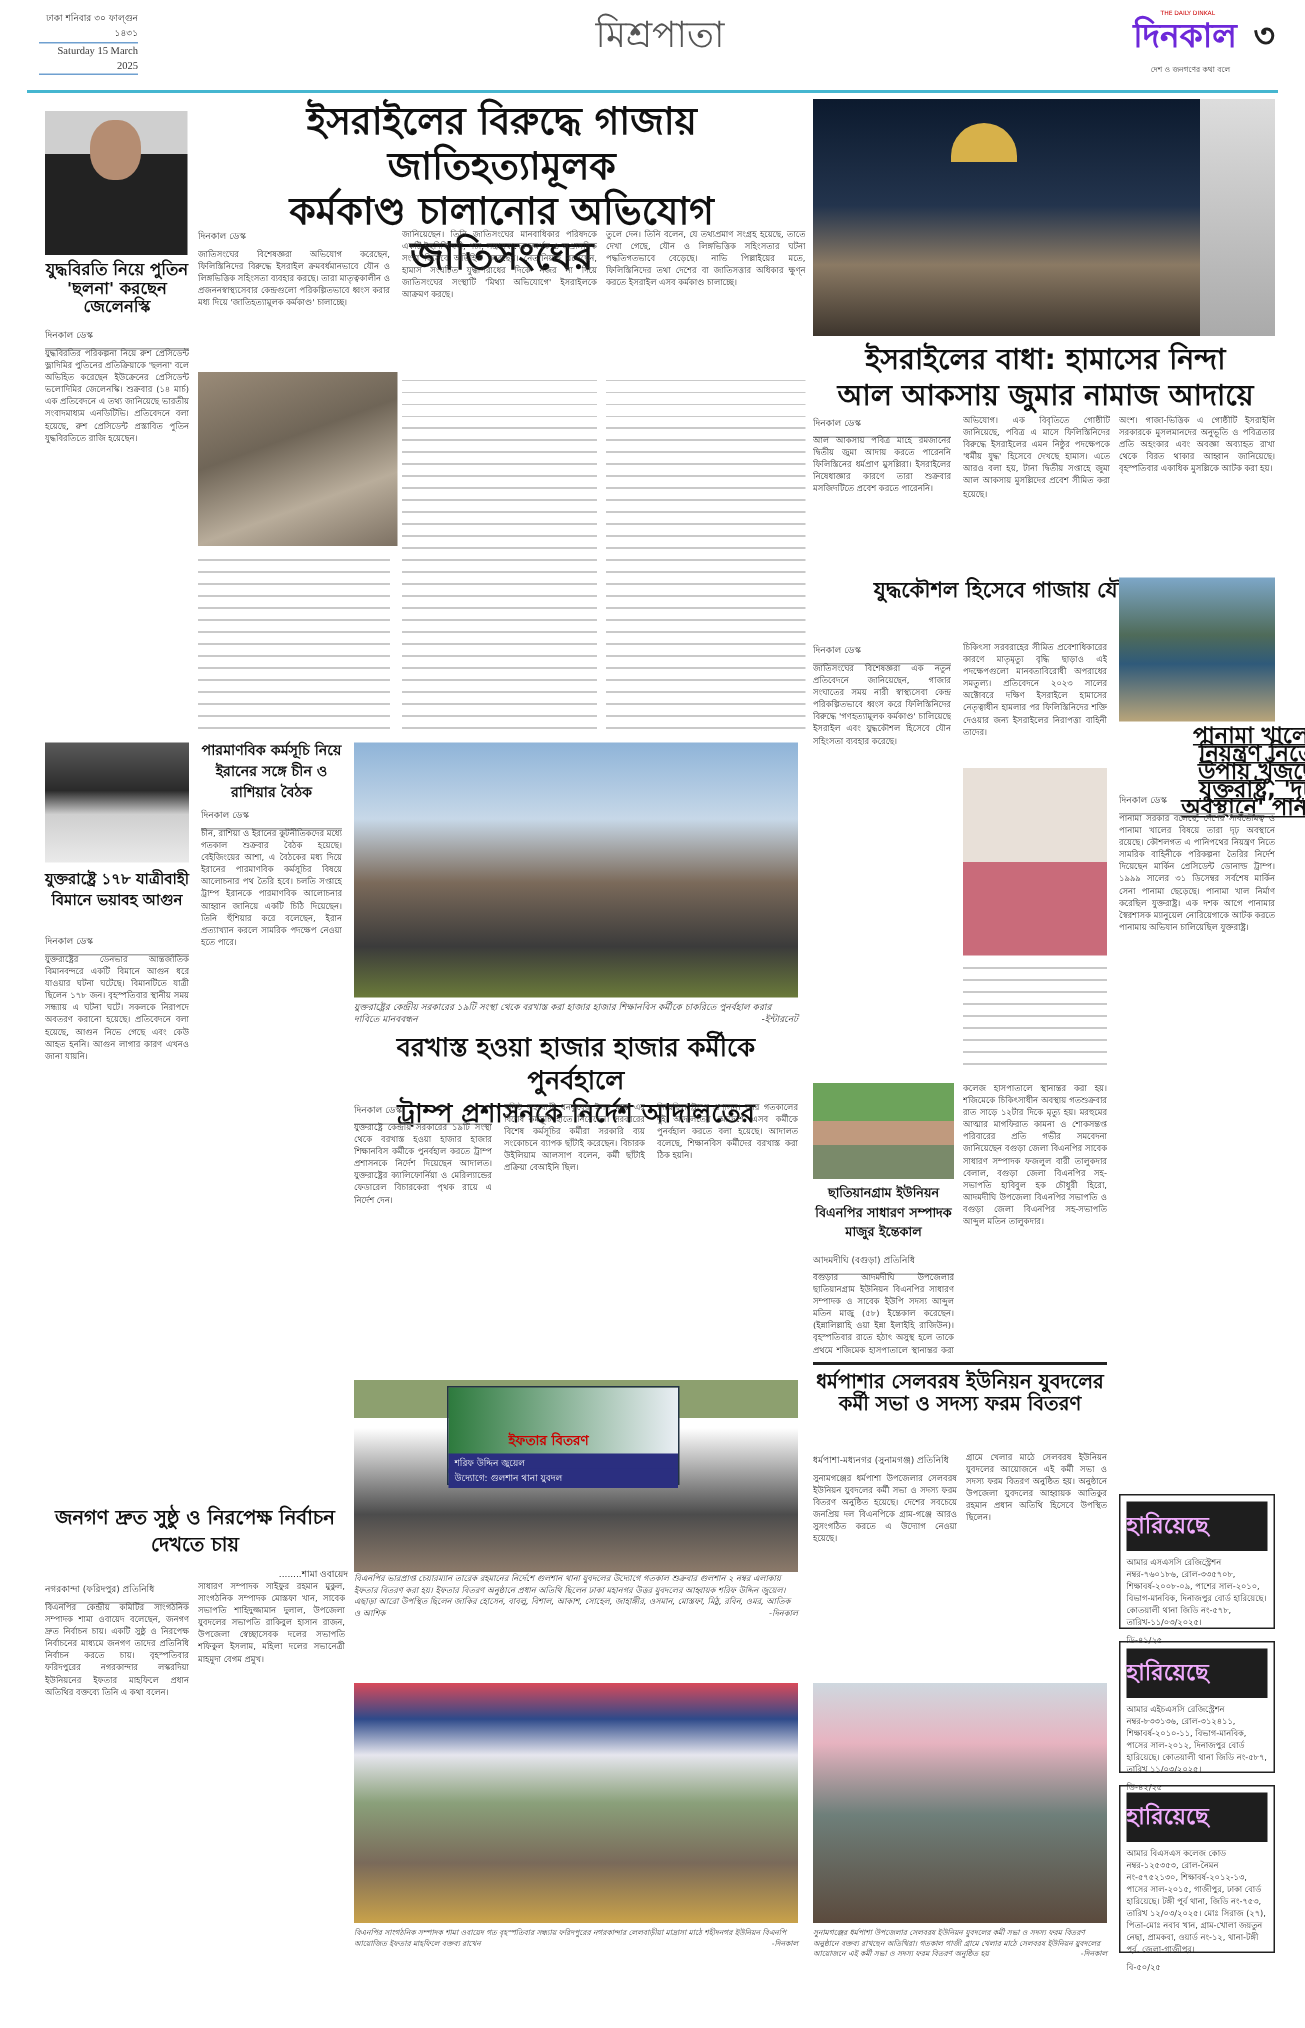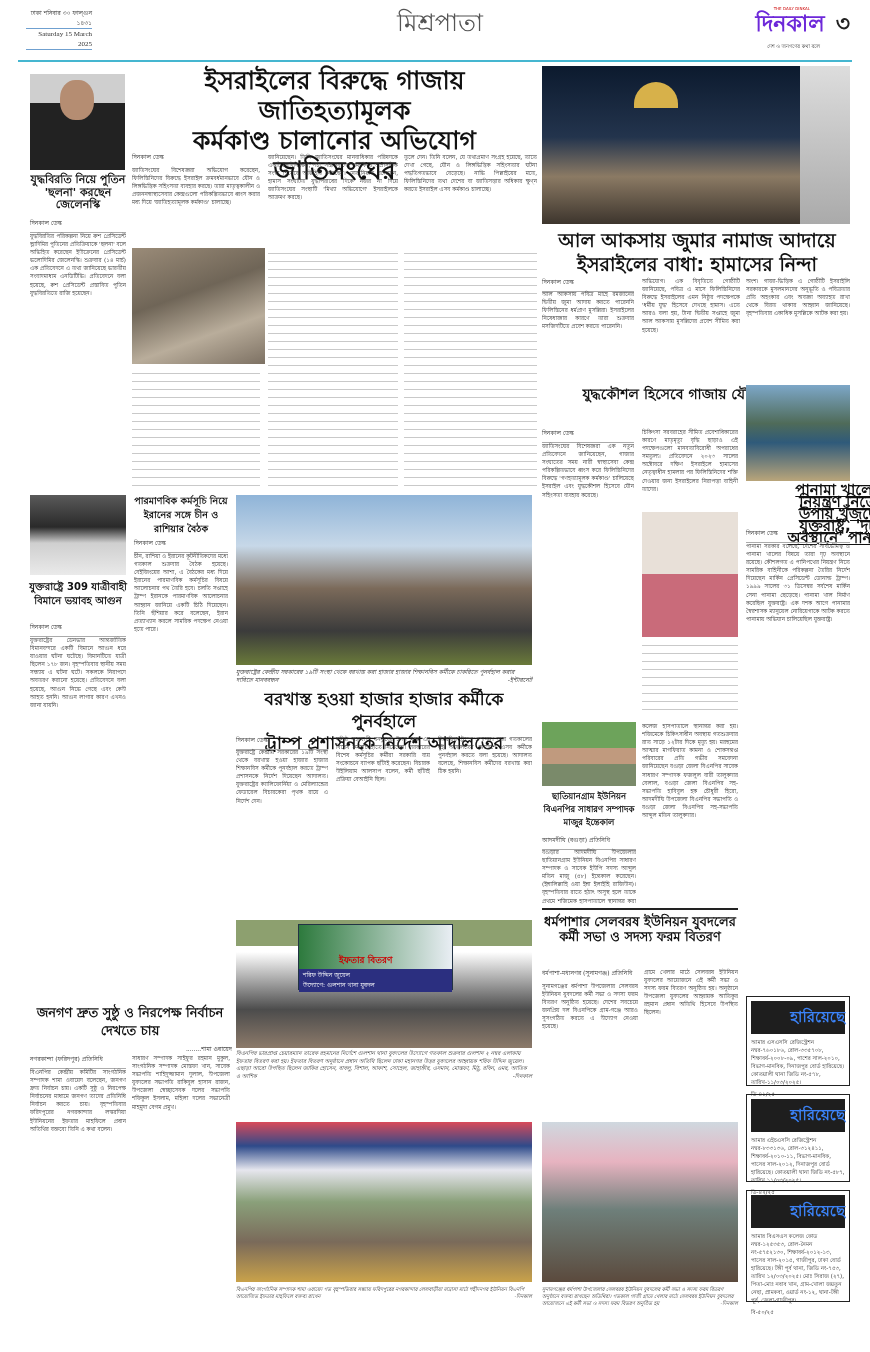--- a/index.html
+++ b/index.html
@@ -15,21 +15,21 @@
   .logo .tag { font-size: 5px; color: #333; display: block; margin-right: 30px; }
   .logo .eng { font-size: 4px; color: #c00; position: absolute; right: 40px; top: 0; }
   .rule-top { left: 18px; top: 60px; width: 834px; height: 2px; background: #45b6d0; }
   .photo { background: linear-gradient(135deg, #888, #444); overflow: hidden; }
   .headline { font-family: "DejaVu Sans", sans-serif; font-weight: bold; color: #111; text-align: center; line-height: 1.15; }
   .byline { font-size: 6px; color: #333; border-bottom: 1px solid #aaa; padding-bottom: 3px; }
   .col-text { font-size: 5.6px; line-height: 8.1px; color: #333; text-align: justify; overflow: hidden; }
   .caption { font-size: 6px; line-height: 8px; color: #333; font-style: italic; }
   .divider { background: #222; }
   .ad-box { border: 1.5px solid #222; padding: 4px; }
-  .ad-title { background: #1e1e1e; color: #3b82f6; font-weight: bold; font-size: 15px; text-align: right; padding: 4px 0; }
+  .ad-title { background: #1e1e1e; color: #f0abfc; font-weight: bold; font-size: 15px; text-align: left; padding: 4px 0; }
   .ad-body { font-size: 5.5px; line-height: 8px; color: #333; margin-top: 4px; }
 </style>
 </head>
 <body>
 
 <div class="abs masthead-date">
   <div>ঢাকা শনিবার ৩০ ফাল্গুন ১৪৩১</div>
   <div class="en">Saturday 15 March 2025</div>
 </div>
 <div class="abs section-title">মিশ্রপাতা</div>
@@ -59,22 +59,22 @@
 <div class="abs photo" style="left:132px;top:248px;width:133px;height:116px;background:linear-gradient(160deg,#9a8b78 0%,#6f6557 40%,#b9ad9b 70%,#7d7163 100%);"></div>
 <div class="abs col-text" style="left:132px;top:368px;width:128px;height:120px;background:repeating-linear-gradient(to bottom, transparent 0 5px, #c9c9c9 5px 6px, transparent 6px 8px);"></div>
 <div class="abs col-text" style="left:268px;top:248px;width:130px;height:240px;background:repeating-linear-gradient(to bottom, transparent 0 5px, #c9c9c9 5px 6px, transparent 6px 8px);"></div>
 <div class="abs col-text" style="left:404px;top:248px;width:133px;height:240px;background:repeating-linear-gradient(to bottom, transparent 0 5px, #c9c9c9 5px 6px, transparent 6px 8px);"></div>
 
 <div class="abs photo" style="left:542px;top:66px;width:258px;height:158px;background:linear-gradient(#0c1a2e 0%,#23344d 45%,#8b7a64 70%,#3d352d 100%);">
   <div style="position:absolute;left:92px;top:16px;width:44px;height:26px;border-radius:22px 22px 0 0;background:#d7b14a;"></div>
 </div>
 <div class="abs photo" style="left:800px;top:66px;width:50px;height:158px;background:linear-gradient(#ddd,#aaa);"></div>
 <div class="abs headline" style="left:542px;top:228px;width:310px;font-size:19px;line-height:24px;">
+  <div>ইসরাইলের বাধা: হামাসের নিন্দা</div>
   <div>আল আকসায় জুমার নামাজ আদায়ে</div>
-  <div>ইসরাইলের বাধা: হামাসের নিন্দা</div>
 </div>
 <div class="abs byline" style="left:542px;top:277px;width:92px;">দিনকাল ডেস্ক</div>
 <div class="abs col-text" style="left:542px;top:290px;width:92px;height:90px;">আল আকসায় পবিত্র মাহে রমজানের দ্বিতীয় জুমা আদায় করতে পারেননি ফিলিস্তিনের ধর্মপ্রাণ মুসল্লিরা। ইসরাইলের নিষেধাজ্ঞার কারণে তারা শুক্রবার মসজিদটিতে প্রবেশ করতে পারেননি।</div>
 <div class="abs col-text" style="left:642px;top:277px;width:98px;height:100px;">অভিযোগ। এক বিবৃতিতে গোষ্ঠীটি জানিয়েছে, পবিত্র এ মাসে ফিলিস্তিনিদের বিরুদ্ধে ইসরাইলের এমন নিষ্ঠুর পদক্ষেপকে 'ধর্মীয় যুদ্ধ' হিসেবে দেখছে হামাস। এতে আরও বলা হয়, টানা দ্বিতীয় সপ্তাহে জুমা আল আকসায় মুসল্লিদের প্রবেশ সীমিত করা হয়েছে।</div>
 <div class="abs col-text" style="left:746px;top:277px;width:104px;height:100px;">অংশ। গাজা-ভিত্তিক এ গোষ্ঠীটি ইসরাইলি সরকারকে মুসলমানদের অনুভূতি ও পবিত্রতার প্রতি অহংকার এবং অবজ্ঞা অব্যাহত রাখা থেকে বিরত থাকার আহ্বান জানিয়েছে। বৃহস্পতিবার একাধিক মুসল্লিকে আটক করা হয়।</div>
 
 <div class="abs headline" style="left:570px;top:385px;width:200px;font-size:14px;line-height:18px;">
   <div>যুদ্ধকৌশল হিসেবে গাজায় যৌন</div>
 </div>
 <div class="abs byline" style="left:542px;top:428px;width:92px;">দিনকাল ডেস্ক</div>
@@ -82,21 +82,21 @@
 <div class="abs col-text" style="left:642px;top:428px;width:96px;height:80px;">চিকিৎসা সরবরাহের সীমিত প্রবেশাধিকারের কারণে মাতৃমৃত্যু বৃদ্ধি ছাড়াও এই পদক্ষেপগুলো মানবতাবিরোধী অপরাধের সমতুল্য। প্রতিবেদনে ২০২৩ সালের অক্টোবরে দক্ষিণ ইসরাইলে হামাসের নেতৃত্বাধীন হামলার পর ফিলিস্তিনিদের শক্তি দেওয়ার জন্য ইসরাইলের নিরাপত্তা বাহিনী তাদের।</div>
 <div class="abs photo" style="left:642px;top:512px;width:96px;height:125px;background:linear-gradient(#e8e0d8 0 50%,#c96b7a 50% 100%);"></div>
 <div class="abs col-text" style="left:642px;top:640px;width:96px;height:76px;background:repeating-linear-gradient(to bottom, transparent 0 5px, #c9c9c9 5px 6px, transparent 6px 8px);"></div>
 
 <div class="abs photo" style="left:746px;top:385px;width:104px;height:96px;background:linear-gradient(#7da7c8 0%,#4f6b59 40%,#2f5a7a 60%,#b9a57a 100%);"></div>
 <div class="abs headline" style="left:786px;top:484px;width:104px;font-size:15px;line-height:12px;text-decoration:underline;">পানামা খালের নিয়ন্ত্রণ নিতে উপায় খুঁজছে যুক্তরাষ্ট্র, 'দৃঢ় অবস্থানে' পানামা</div>
 <div class="abs byline" style="left:746px;top:528px;width:104px;">দিনকাল ডেস্ক</div>
 <div class="abs col-text" style="left:746px;top:542px;width:104px;height:438px;">পানামা সরকার বলেছে, দেশের সার্বভৌমত্ব ও পানামা খালের বিষয়ে তারা দৃঢ় অবস্থানে রয়েছে। কৌশলগত এ পানিপথের নিয়ন্ত্রণ নিতে সামরিক বাহিনীকে পরিকল্পনা তৈরির নির্দেশ দিয়েছেন মার্কিন প্রেসিডেন্ট ডোনাল্ড ট্রাম্প। ১৯৯৯ সালের ৩১ ডিসেম্বর সর্বশেষ মার্কিন সেনা পানামা ছেড়েছে। পানামা খাল নির্মাণ করেছিল যুক্তরাষ্ট্র। এক দশক আগে পানামার স্বৈরশাসক ম্যানুয়েল নোরিয়েগাকে আটক করতে পানামায় অভিযান চালিয়েছিল যুক্তরাষ্ট্র।</div>
 
 <div class="abs photo" style="left:30px;top:495px;width:96px;height:80px;background:linear-gradient(#5a5a5a 0%,#2a2a2a 40%,#cfcfcf 60%,#eaeaea 100%);"></div>
-<div class="abs headline" style="left:28px;top:580px;width:100px;font-size:10px;line-height:14px;">যুক্তরাষ্ট্রে 309 যাত্রীবাহী বিমানে ভয়াবহ আগুন</div>
+<div class="abs headline" style="left:28px;top:580px;width:100px;font-size:10px;line-height:14px;">যুক্তরাষ্ট্রে ১৭৮ যাত্রীবাহী বিমানে ভয়াবহ আগুন</div>
 <div class="abs byline" style="left:30px;top:622px;width:96px;">দিনকাল ডেস্ক</div>
 <div class="abs col-text" style="left:30px;top:636px;width:96px;height:360px;">যুক্তরাষ্ট্রের ডেনভার আন্তর্জাতিক বিমানবন্দরে একটি বিমানে আগুন ধরে যাওয়ার ঘটনা ঘটেছে। বিমানটিতে যাত্রী ছিলেন ১৭৮ জন। বৃহস্পতিবার স্থানীয় সময় সন্ধ্যায় এ ঘটনা ঘটে। সকলকে নিরাপদে অবতরণ করানো হয়েছে। প্রতিবেদনে বলা হয়েছে, আগুন নিভে গেছে এবং কেউ আহত হননি। আগুন লাগার কারণ এখনও জানা যায়নি।</div>
 
 <div class="abs headline" style="left:132px;top:494px;width:98px;font-size:9.5px;line-height:14px;">পারমাণবিক কর্মসূচি নিয়ে ইরানের সঙ্গে চীন ও রাশিয়ার বৈঠক</div>
 <div class="abs byline" style="left:134px;top:538px;width:94px;">দিনকাল ডেস্ক</div>
 <div class="abs col-text" style="left:134px;top:552px;width:94px;height:444px;">চীন, রাশিয়া ও ইরানের কূটনীতিকদের মধ্যে গতকাল শুক্রবার বৈঠক হয়েছে। বেইজিংয়ের আশা, এ বৈঠকের মধ্য দিয়ে ইরানের পারমাণবিক কর্মসূচির বিষয়ে আলোচনার পথ তৈরি হবে। চলতি সপ্তাহে ট্রাম্প ইরানকে পারমাণবিক আলোচনার আহ্বান জানিয়ে একটি চিঠি দিয়েছেন। তিনি হুঁশিয়ার করে বলেছেন, ইরান প্রত্যাখ্যান করলে সামরিক পদক্ষেপ নেওয়া হতে পারে।</div>
 
 <div class="abs photo" style="left:236px;top:495px;width:296px;height:170px;background:linear-gradient(#8fb4d8 0%,#c7d8e8 30%,#7b6a5a 55%,#3b3b3b 80%,#6a7a3a 100%);"></div>
 <div class="abs caption" style="left:236px;top:668px;width:296px;">
   <span>যুক্তরাষ্ট্রের কেন্দ্রীয় সরকারের ১৯টি সংস্থা থেকে বরখাস্ত করা হাজার হাজার শিক্ষানবিস কর্মীকে চাকরিতে পুনর্বহাল করার দাবিতে মানববন্ধন</span>

